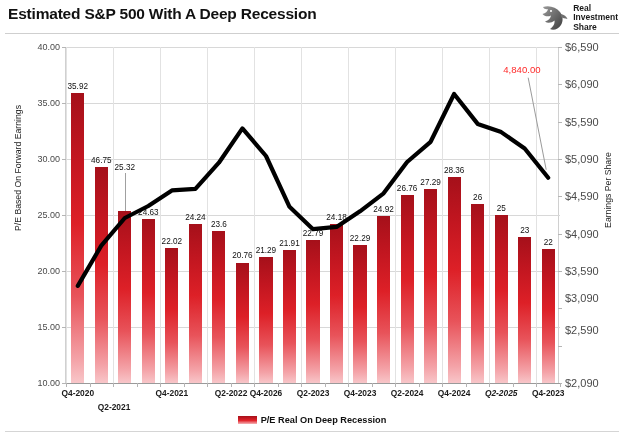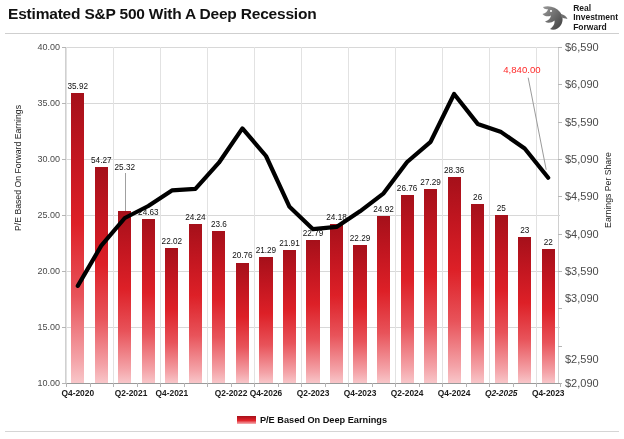--- a/index.html
+++ b/index.html
@@ -114,21 +114,21 @@
             <stop offset="1" stop-color="#3d3d3d"></stop>
           </linearGradient>
         </defs>
         <path d="M8 6 C20 2 34 6 42 16 C48 24 49 34 44 42 C39 50 29 54 22 50 C28 46 32 40 31 33 C25 38 17 39 12 35 C19 33 23 29 24 23 C18 26 11 25 7 20 C13 19 17 15 18 10 C14 11 10 10 8 6 Z" fill="url(#eg)"></path>
         <path d="M44 20 C50 21 55 25 57 30 C52 29 47 28 44 26 Z" fill="#6e6e6e"></path>
         <circle cx="24" cy="14" r="2.1" fill="#ffffff"></circle>
       </svg>
       <div id="logo-text">
         <div>Real</div>
         <div>Investment</div>
-        <div>Forward</div>
+        <div>Share</div>
       </div>
     </div>
     <div id="title-rule"></div>
   </div>
 
   <div id="ylabel-left-inner">P/E Based On Forward Earnings</div>
   <div id="ylabel-right-inner">Earnings Per Share</div>
 
   <div id="plot">
     <div id="grid-h">
@@ -180,29 +180,29 @@
         <div class="ytick-r" style="top: 112px;">$5,090</div>
         <div class="tickmark-r" style="top: 149.333px;"></div>
         <div class="ytick-r" style="top: 149.333px;">$4,590</div>
         <div class="tickmark-r" style="top: 186.667px;"></div>
         <div class="ytick-r" style="top: 186.667px;">$4,090</div>
         <div class="tickmark-r" style="top: 224px;"></div>
         <div class="ytick-r" style="top: 224px;">$3,590</div>
         <div class="tickmark-r" style="top: 261.333px;"></div>
         <div class="ytick-r" style="top: 251px;">$3,090</div>
         <div class="tickmark-r" style="top: 298.667px;"></div>
-        <div class="ytick-r" style="top: 312px; text-align: center;">$2,590</div>
+        <div class="ytick-r" style="top: 283px; text-align: center;">$2,590</div>
         <div class="tickmark-r" style="top: 336px;"></div>
         <div class="ytick-r" style="top: 336px;">$2,090</div>
       </div>
     <div id="bars">
         <div class="bar" style="left: 5.17524px; width: 13.1733px; height: 290.304px;"></div>
         <div class="bar-label" style="left: 11.7619px; top: 34.696px;">35.92</div>
         <div class="bar" style="left: 28.699px; width: 13.1733px; height: 216.16px;"></div>
-        <div class="bar-label" style="left: 35.2857px; top: 108.84px;">54.27</div>
+        <div class="bar-label" style="left: 35.2857px; top: 108.84px;">46.75</div>
         <div class="bar" style="left: 52.2229px; width: 13.1733px; height: 171.584px;"></div>
         <div class="bar-label" style="left: 58.8095px; top: 116.416px;">25.32</div>
         <div class="leader" style="left: 58.8095px; top: 126.416px; height: 38px;"></div>
         <div class="bar" style="left: 75.7467px; width: 13.1733px; height: 163.856px;"></div>
         <div class="bar-label" style="left: 82.3333px; top: 161.144px;">24.63</div>
         <div class="bar" style="left: 99.2705px; width: 13.1733px; height: 134.624px;"></div>
         <div class="bar-label" style="left: 105.857px; top: 190.376px;">22.02</div>
         <div class="bar" style="left: 122.794px; width: 13.1733px; height: 159.488px;"></div>
         <div class="bar-label" style="left: 129.381px; top: 165.512px;">24.24</div>
         <div class="bar" style="left: 146.318px; width: 13.1733px; height: 152.32px;"></div>
@@ -239,21 +239,21 @@
     <svg id="lineSvg" viewBox="0 0 494 336" preserveAspectRatio="none">
       <polyline id="linePath" fill="none" stroke="#000000" stroke-width="4.2" stroke-linejoin="round" stroke-linecap="round" points="11.8,238.9 35.3,198.6 58.8,171.0 82.3,159.0 105.9,143.4 129.4,141.9 152.9,115.7 176.4,81.4 200.0,109.0 223.5,159.8 247.0,182.2 270.5,179.9 294.0,164.3 317.6,146.3 341.1,115.0 364.6,94.8 388.1,47.0 411.7,76.9 435.2,85.1 458.7,101.5 482.2,130.7"></polyline>
       <line id="annotLeader" stroke="#9a9a9a" stroke-width="1" x1="462.2" y1="30.7" x2="480.2" y2="122.7"></line>
     </svg>
     <div id="baseline"></div>
     <div id="xticks">
         <div class="xtickmark" style="left: 0px;"></div>
         <div class="xtick" style="left: 11.7619px;">Q4-2020</div>
         <div class="xtickmark" style="left: 24px;"></div>
         <div class="xtickmark" style="left: 47px;"></div>
-        <div class="xtick" style="left: 65px;">Q2-2021</div>
+        <div class="xtick" style="left: 48px; margin-top: 14px;">Q2-2021</div>
         <div class="xtickmark" style="left: 71px;"></div>
         <div class="xtickmark" style="left: 94px;"></div>
         <div class="xtick" style="left: 105.857px;">Q4-2021</div>
         <div class="xtickmark" style="left: 118px;"></div>
         <div class="xtickmark" style="left: 141px;"></div>
         <div class="xtick" style="left: 165px;">Q2-2022</div>
         <div class="xtickmark" style="left: 165px;"></div>
         <div class="xtickmark" style="left: 188px;"></div>
         <div class="xtick" style="left: 199.952px;">Q4-2026</div>
         <div class="xtickmark" style="left: 212px;"></div>
@@ -276,18 +276,18 @@
         <div class="xtick" style="left: 482.238px;">Q4-2023</div>
         <div class="xtickmark" style="left: 494px;"></div>
       </div>
   </div>
 
   <div id="annot" style="left: 503.238px; top: 63.6667px; color: rgb(255, 42, 42);">4,840.00</div>
 
   <div id="legend">
     <div class="legend-item">
       <span class="legend-swatch-bar"></span>
-      <span class="legend-text">P/E Based On Deep Earnings</span>
+      <span class="legend-text">P/E Real On Deep Recession</span>
     </div>
   </div>
   <div id="legend-rule"></div>
 
 </div>
 
 </body></html>

